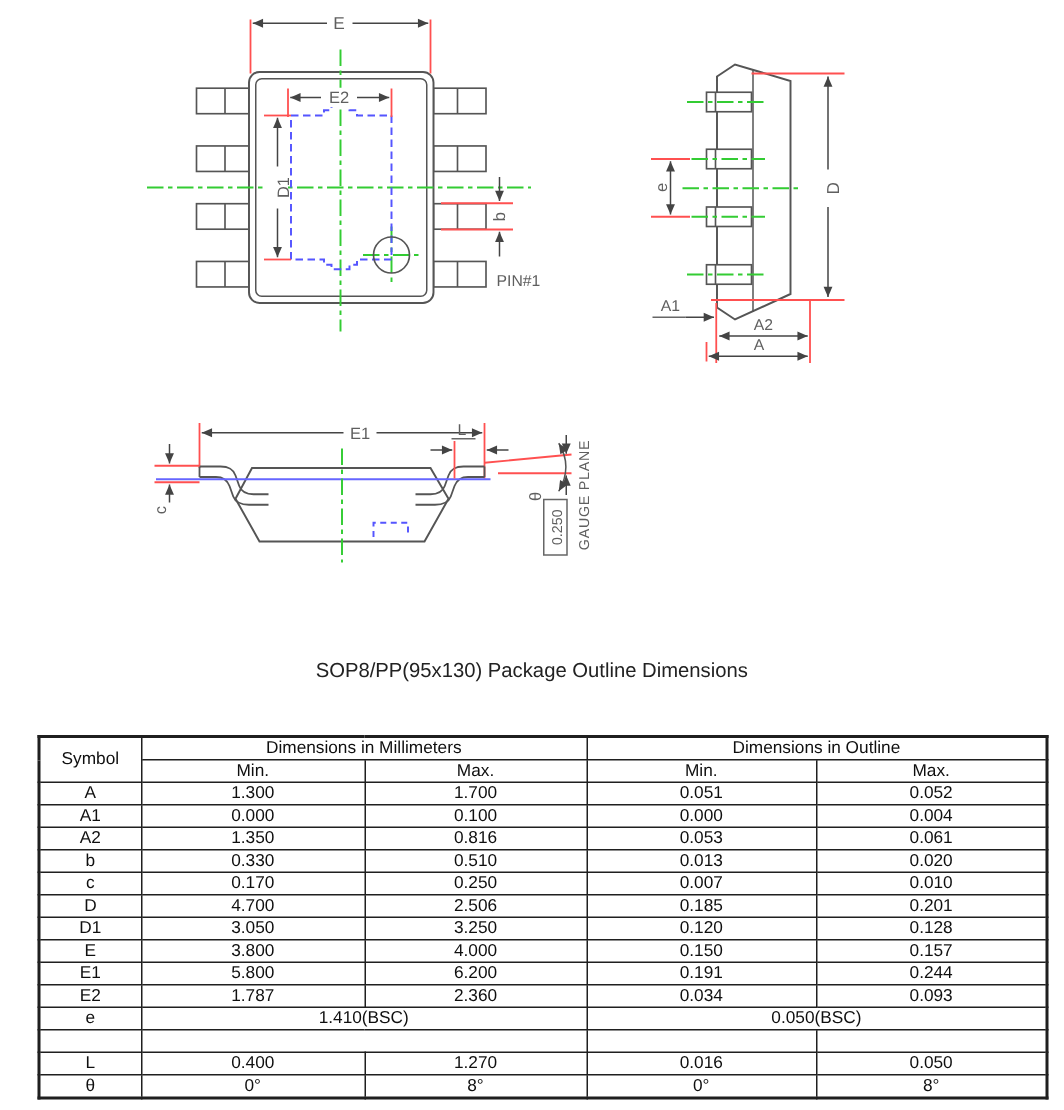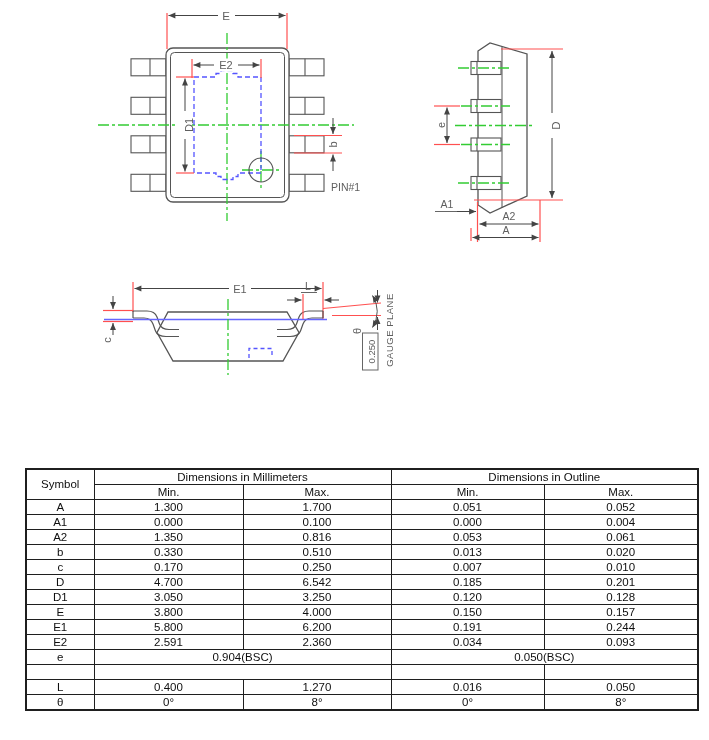--- a/index.html
+++ b/index.html
@@ -1,21 +1,21 @@
 <!DOCTYPE html>
 <html><head>
 <meta charset="utf-8">
 <style>
   html,body{margin:0;padding:0;background:#ffffff;}
   .page{position:relative;width:709px;height:740px;background:#fff;overflow:hidden;
         font-family:"Liberation Sans",sans-serif;}
   .drawings{position:absolute;left:0;top:0;}
   .doc-title{position:absolute;left:0;top:439px;width:709px;text-align:center;
              font-size:13.5px;color:#222;}
-  table.dims{position:absolute;left:25px;top:468px;width:672px;
+  table.dims{position:absolute;left:25px;top:490px;width:672px;
              border-collapse:collapse;table-layout:fixed;
              border:2.5px solid #1f1f1f;}
   table.dims th,table.dims td{border:1.5px solid #1f1f1f;height:14px;padding:0;
              font-size:11.5px;font-weight:400;color:#0f0f0f;text-align:center;
              line-height:1.05;white-space:nowrap;overflow:hidden;}
   svg text{font-family:"Liberation Sans",sans-serif;fill:#5f5f5f;}
 </style>
 </head>
 <body>
 
@@ -204,20 +204,21 @@
       <g>
         <line x1="377.5" y1="290" x2="377.5" y2="302.5" stroke="#444" stroke-width="1" marker-end="url(#arr)"></line>
         <line x1="377.5" y1="330" x2="377.5" y2="317" stroke="#444" stroke-width="1" marker-end="url(#arr)"></line>
         <rect x="362.5" y="333" width="15.5" height="37" stroke="#666" stroke-width="1" fill="none"></rect>
         <text transform="translate(371,351.5) rotate(-90)" x="0" y="3.5" font-size="9.5" text-anchor="middle">0.250</text>
         <text transform="translate(389,330) rotate(-90)" x="0" y="3.5" font-size="9.5" text-anchor="middle" letter-spacing="0.5">GAUGE PLANE</text>
       </g>
     </g>
   </svg>
 
+  <div class="doc-title">SOP8/PP(95x130) Package Outline Dimensions</div>
 
   <table class="dims">
     <colgroup>
       <col style="width:68px">
         <col style="width:149px">
         <col style="width:148px">
       <col style="width:153px">
         <col style="width:154px">
     </colgroup>
     <tbody>
@@ -263,21 +264,21 @@
     <tr>
       <td>c</td>
       <td>0.170</td>
       <td>0.250</td>
       <td>0.007</td>
       <td>0.010</td>
     </tr>
     <tr>
       <td>D</td>
       <td>4.700</td>
-      <td>6.542</td>
+      <td>2.506</td>
       <td>0.185</td>
       <td>0.201</td>
     </tr>
     <tr>
       <td>D1</td>
       <td>3.050</td>
       <td>3.250</td>
       <td>0.120</td>
       <td>0.128</td>
     </tr>
@@ -290,28 +291,28 @@
     </tr>
     <tr>
       <td>E1</td>
       <td>5.800</td>
       <td>6.200</td>
       <td>0.191</td>
       <td>0.244</td>
     </tr>
     <tr>
       <td>E2</td>
-      <td>2.591</td>
+      <td>1.787</td>
       <td>2.360</td>
       <td>0.034</td>
       <td>0.093</td>
     </tr>
     <tr>
       <td>e</td>
-      <td colspan="2">0.904(BSC)</td>
+      <td colspan="2">1.410(BSC)</td>
       <td colspan="2">0.050(BSC)</td>
     </tr>
     <tr>
       <td></td>
       <td colspan="2"></td>
       <td></td>
       <td></td>
     </tr>
     <tr>
       <td>L</td>

